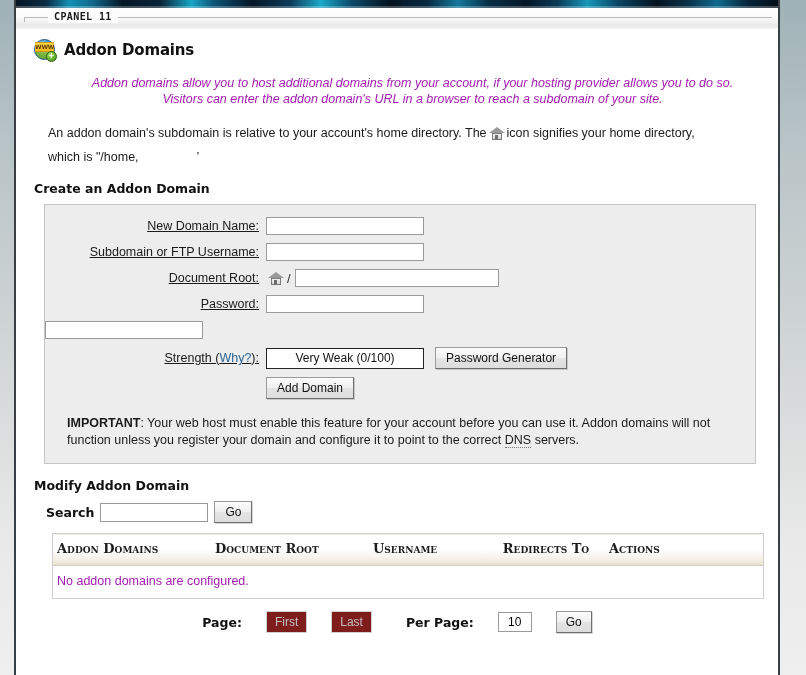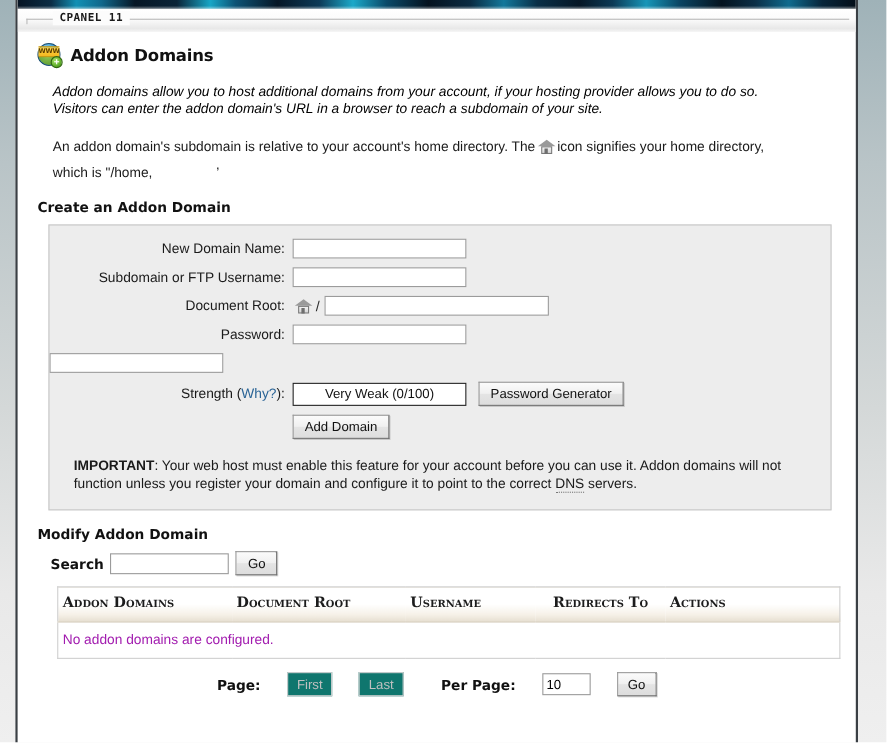--- a/index.html
+++ b/index.html
@@ -208,26 +208,27 @@
   .cam-icon .reel {
     position: absolute;
     left: 1px; top: 0;
     width: 15px; height: 5px;
     background: repeating-linear-gradient(90deg, #3a3a3a 0 2px, #d8d8d8 2px 3px);
     border-radius: 1px;
   }
 
   
   .intro-italic {
-    margin: 14px 0 0 14px;
+    margin: 14px 0 0 31px;
     font-style: italic;
     font-size: 12.5px;
     line-height: 16px;
-    color: #000000;
+    color: #a21caf;
     max-width: 700px;
+    text-align: center;
   }
   .intro-plain {
     margin: 14px 0 0 14px;
     font-size: 12.5px;
     line-height: 24px;
     color: #1a1a1a;
     max-width: 710px;
   }
   .home-icon {
     display: inline-block;
@@ -290,20 +291,21 @@
     align-items: center;
     margin-bottom: 8px;
   }
   .form-label {
     width: 214px;
     text-align: right;
     padding-right: 7px;
     font-size: 12.5px;
     color: #1a1a1a;
     white-space: nowrap;
+    text-decoration: underline;
   }
   .text-input {
     height: 18px;
     border: 1px solid #9b9b9b;
     background: #ffffff;
     box-sizing: border-box;
     font-family: "Liberation Sans", sans-serif;
     font-size: 12px;
     padding: 0 3px;
     color: #000;
@@ -424,31 +426,32 @@
   .pager-label {
     font-family: "DejaVu Sans", sans-serif;
     font-size: 12.5px;
     font-weight: bold;
     color: #111111;
   }
   .pager-btn-disabled {
     display: inline-block;
     min-width: 34px;
     padding: 3px 8px;
-    background: #0f766e;
+    background: #7f1d1d;
     border: 1px solid #d2d2d2;
     color: #c0c0c0;
     font-size: 12px;
     text-align: center;
     cursor: default;
     box-sizing: border-box;
   }
   #per-page-input {
-    width: 44px;
+    width: 34px;
     height: 20px;
+    text-align: center;
   }
   #per-page-go {
     padding: 3px 9px;
   }
   .spacer-left { margin-left: 10px; }
 </style>
 </head>
 <body>
 
 <div id="page">

